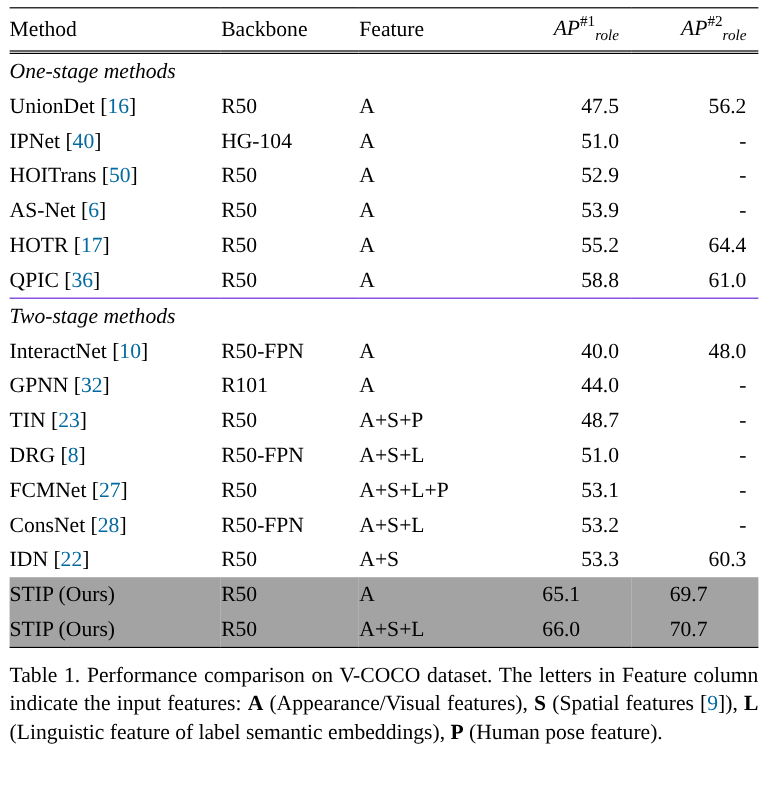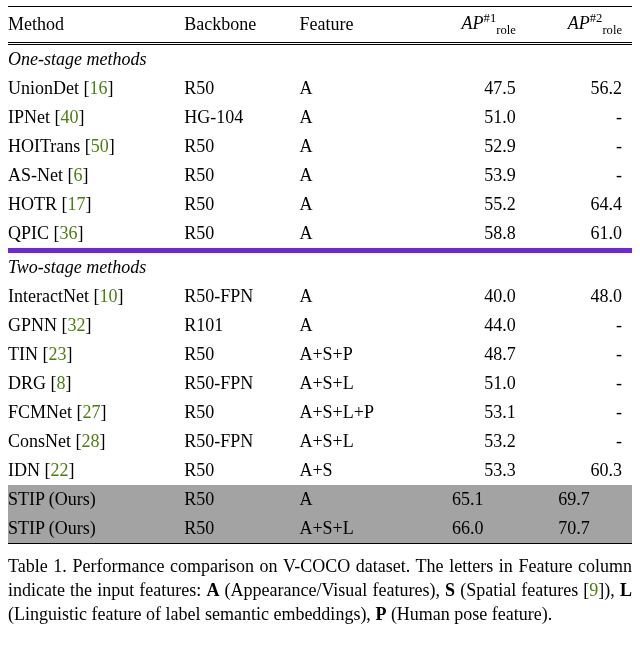--- a/index.html
+++ b/index.html
@@ -31,42 +31,42 @@
       margin-left: 29px;
     }
     thead tr th.num { text-align: right; padding-right: 10px; }
     tbody tr td {
       padding: 4px 6px 4px 0;
       vertical-align: middle;
       white-space: nowrap;
     }
     tbody tr td.num { text-align: right; padding-right: 10px; }
     tbody tr td.bold { font-weight: normal; text-align: center; }
-    tr.divider td { border-top: 5px solid #6d28d9; }
+    tr.divider td { border-top: 1px solid #6d28d9; }
     tr.double-top th {
       border-top: 1px solid #000;
       position: relative;
     }
     .double-rule {
       border-bottom: 3px double #000;
     }
     .section-label {
       font-style: italic;
     }
     .highlight { background: #a3a3a3; }
     tbody tr.last td { border-bottom: 1px solid #000; }
-    .cite { color: #4d7c0f; }
+    .cite { color: #0369a1; }
     .caption {
       margin-top: 10px;
       line-height: 1.35;
       text-align: justify;
       font-size: 18px;
     }
     .sup { font-size: 0.7em; vertical-align: super; }
-    .sub { font-size: 0.7em; vertical-align: sub; }
+    .sub { font-size: 0.7em; vertical-align: sub; font-style: italic; }
     .apcol { font-style: italic; }
   </style>
 </head>
 <body>
 
 <table>
   <colgroup>
     <col class="c-method">
       <col class="c-backbone">
       <col class="c-feature">

